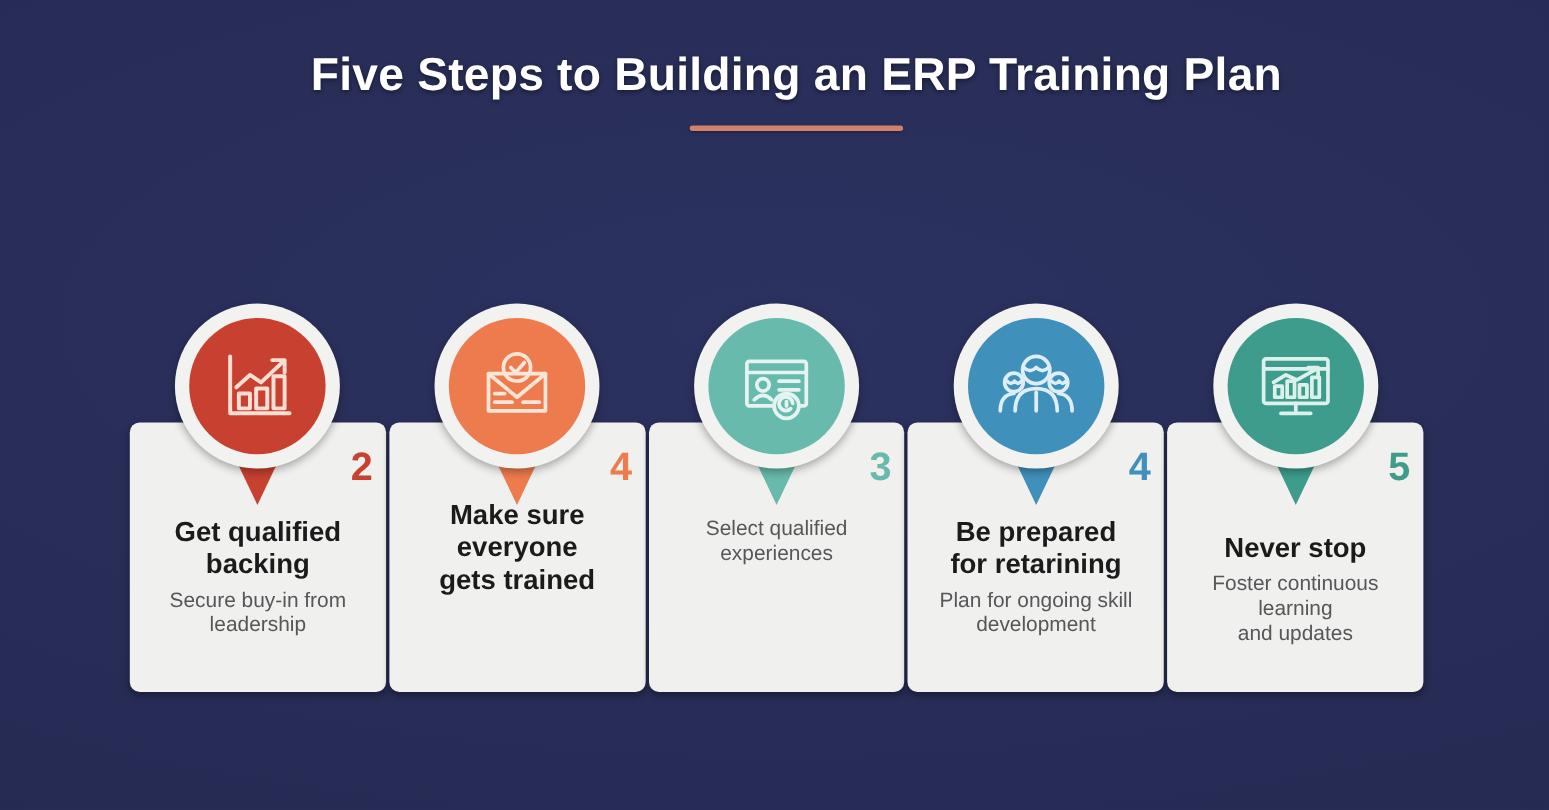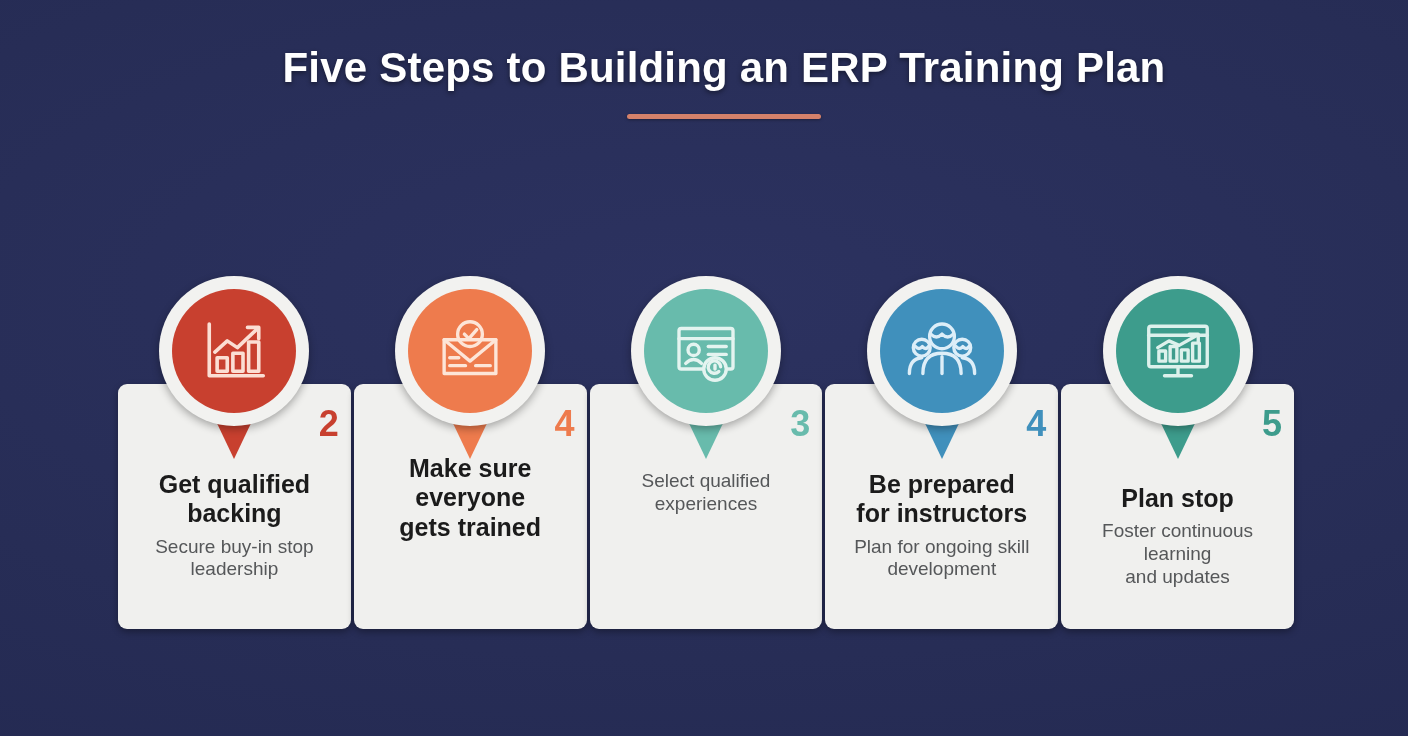--- a/index.html
+++ b/index.html
@@ -182,21 +182,21 @@
           <rect x="31" y="34" width="9" height="16"></rect>
           <rect x="45" y="24" width="9" height="26"></rect>
           <polyline points="15,33 26,23 35,29 53,12"></polyline>
           <polyline points="44,11 54,11 54,21"></polyline>
         </svg>
       </div>
     </div>
     <div class="num" style="color: rgb(200, 64, 47);">2</div>
     <div class="card-body">
       <p class="card-title">Get qualified backing</p>
-      <p class="card-sub">Secure buy-in stop
+      <p class="card-sub">Secure buy-in from
 leadership</p>
     </div>
   </div>
 
   <div class="card lines3">
     <div class="pin" style="color: rgb(238, 123, 77);">
       <div class="pin-tail"></div>
       <div class="pin-ring"></div>
       <div class="pin-disc">
         <svg viewBox="0 0 64 64" fill="none" stroke="#fde5d8" stroke-width="3" stroke-linecap="round" stroke-linejoin="round">
@@ -259,21 +259,21 @@
           <circle cx="50" cy="29" r="7.5"></circle>
           <path d="M44.5 28 q3 3.5 6 0 q3 3.5 5.5 0"></path>
           <path d="M61 52 q0 -13 -11 -14"></path>
           <line x1="32" y1="37" x2="32" y2="52"></line>
         </svg>
       </div>
     </div>
     <div class="num" style="color: rgb(64, 144, 188);">4</div>
     <div class="card-body">
       <p class="card-title">Be prepared
-for instructors</p>
+for retarining</p>
       <p class="card-sub">Plan for ongoing skill
 development</p>
     </div>
   </div>
 
   <div class="card lines1">
     <div class="pin" style="color: rgb(61, 156, 140);">
       <div class="pin-tail"></div>
       <div class="pin-ring"></div>
       <div class="pin-disc">
@@ -286,20 +286,20 @@
           <rect x="45" y="25" width="6" height="16"></rect>
           <polyline points="14,29 24,23 33,27 49,18"></polyline>
           <polyline points="42,17 50,17 50,24"></polyline>
           <line x1="32" y1="46" x2="32" y2="52"></line>
           <line x1="20" y1="54" x2="44" y2="54"></line>
         </svg>
       </div>
     </div>
     <div class="num" style="color: rgb(61, 156, 140);">5</div>
     <div class="card-body">
-      <p class="card-title">Plan stop</p>
+      <p class="card-title">Never stop</p>
       <p class="card-sub">Foster continuous
 learning
 and updates</p>
     </div>
   </div>
 
 </div>
 
 </body></html>

